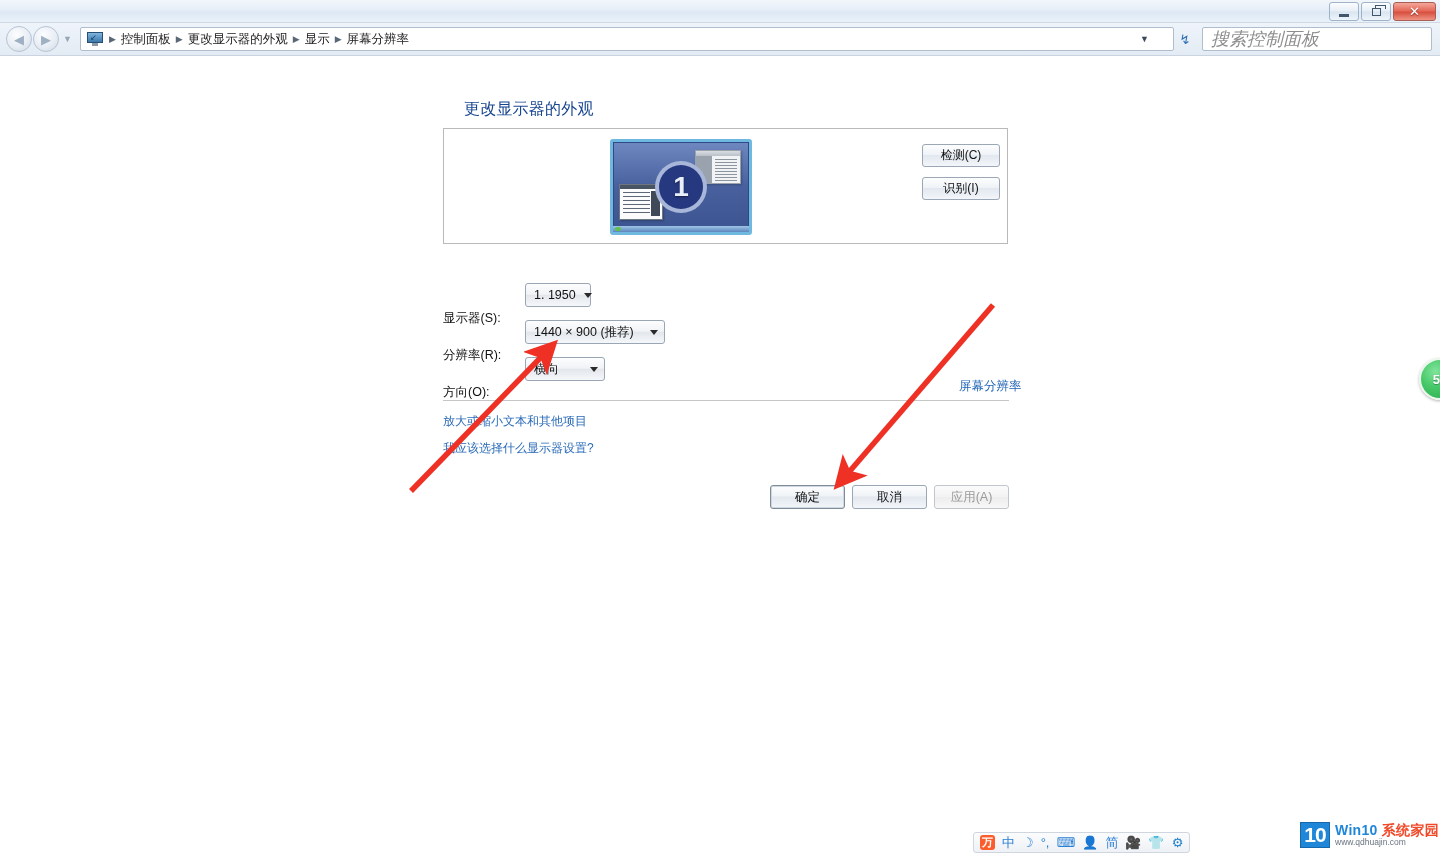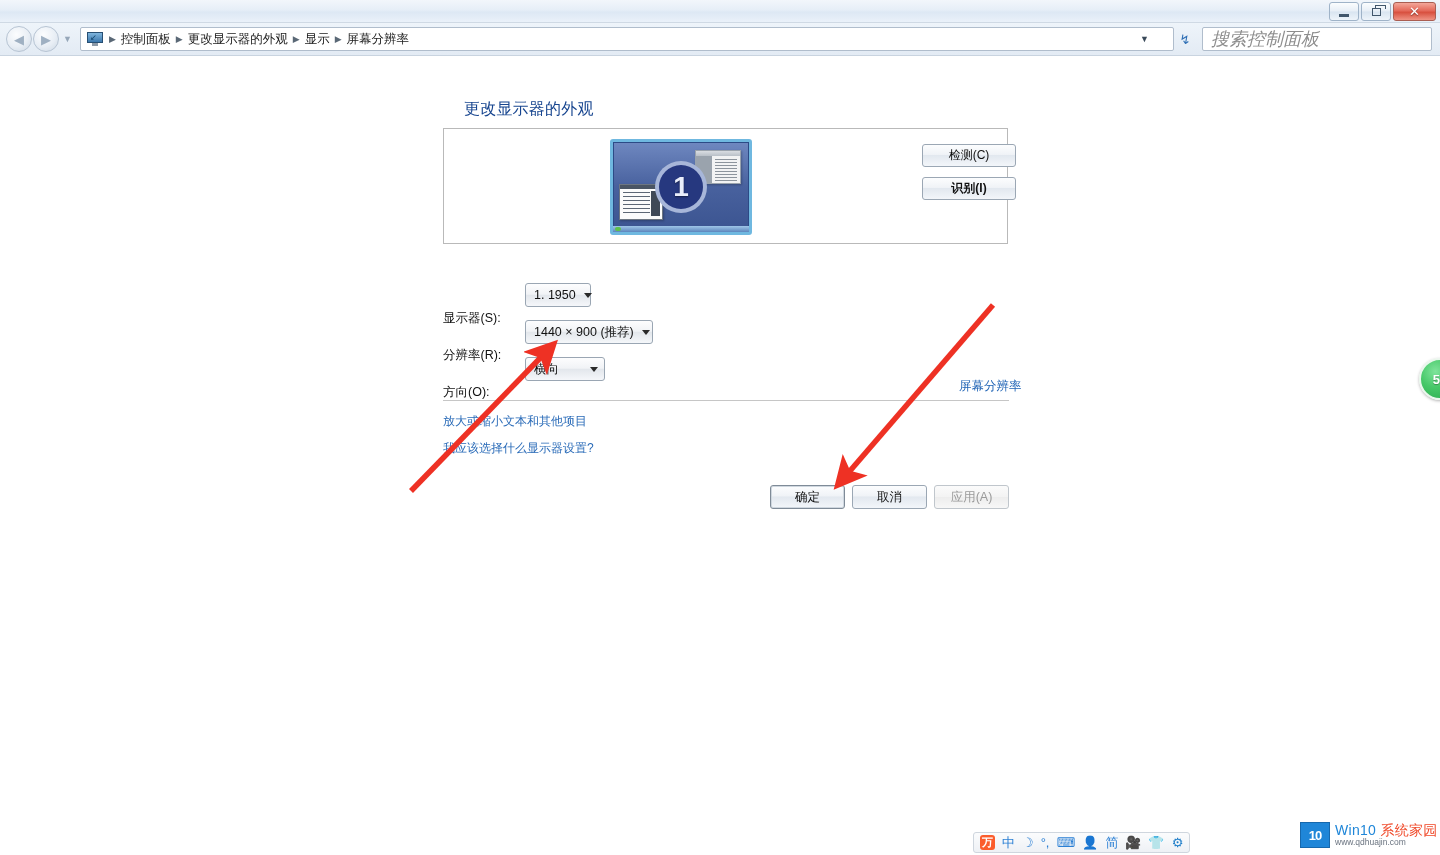--- a/index.html
+++ b/index.html
@@ -129,21 +129,21 @@
   .mon-win-b {
     position:absolute; left:6px; bottom:12px; width:44px; height:36px;
     background:#fbfbfb; border:1px solid #6d7682; box-shadow:1px 1px 2px rgba(0,0,0,.25);
   }
   .mon-win-b .ttl { height:4px; background:#4a5564; }
   .mon-win-b .rows { position:absolute; left:3px; top:7px; right:12px; }
   .mon-win-b .rows i { display:block; height:1px; background:#5d6775; margin-bottom:3px; }
   .mon-win-b .rcol { position:absolute; right:2px; top:6px; width:9px; bottom:3px; background:#3f4957; }
 
   .sidebtn {
-    position:absolute; width:94px; height:23px;
+    position:absolute; width:78px; height:23px;
     border:1px solid #9ba7b4; border-radius:3px;
     background: linear-gradient(to bottom,#fcfdfe 0%,#f0f3f7 45%,#e2e8ef 50%,#f3f6fa 100%);
     font-size:12px; color:#111; display:flex; align-items:center; justify-content:center;
     cursor:default;
   }
 
   
   .frow { position:absolute; display:flex; align-items:center; }
   .flabel { font-size:12.5px; color:#111;margin-top:47px; }
   .combo {
@@ -197,26 +197,26 @@
     font-size:11px; display:flex; align-items:center; justify-content:center; font-weight:bold;
   }
   .ime-i { color:#2a7fd4; font-size:13px; line-height:1; display:flex; align-items:center; }
   .ime-i.gray { color:#9aa3ad; }
   .ime-i.red { color:#e23b2e; }
   .ime-i.blue2 { color:#1f7ec9; }
 
   
   .watermark { position:absolute; left:1300px; top:822px; display:flex; align-items:center; gap:5px; }
   .wm-badge {
-    width:30px; height:26px; background:#1f86d8; color:#fff; font-weight:bold; font-size:13px;
+    width:30px; height:26px; background:#1f86d8; color:#fff; font-weight:bold; font-size:21px;
     display:flex; align-items:center; justify-content:center; letter-spacing:-1px;
     border:1px solid #1668ad;
   }
   .wm-text { display:flex; flex-direction:column; line-height:1.05; }
-  .wm-main { font-size:14px; font-weight:normal; color:#1f86d8; letter-spacing:.3px; }
+  .wm-main { font-size:14px; font-weight:bold; color:#1f86d8; letter-spacing:.3px; }
   .wm-main .cn { color:#f04a2a; }
   .wm-sub { font-size:8.5px; color:#6b7480; }
 </style>
 </head>
 <body>
 
 <div id="root">
 
   <div class="titlebar">
     <div class="winbtns">
@@ -305,34 +305,34 @@
               <i></i>
             </div>
           <div class="rcol"></div>
         </div>
         <div class="mon-badge">1</div>
         <div class="mon-taskbar"></div>
         <div class="mon-start"></div>
       </div>
     </div>
     <div class="sidebtn" style="left:478px; top:15px;">检测(C)</div>
-    <div class="sidebtn" style="left:478px; top:48px;font-weight:bold;">识别(I)</div>
+    <div class="sidebtn" style="left:478px; top:48px;">识别(I)</div>
   </div>
 
   <div class="frow" style="left:443px; top:263px;">
     <span class="flabel" style="width:82px;">显示器(S):</span>
     <div class="combo" style="width:66px;">
       <span class="cv">1. 1950</span>
       <span class="caret"></span>
     </div>
   </div>
 
   <div class="frow" style="left:443px; top:300px;">
     <span class="flabel" style="width:82px;">分辨率(R):</span>
-    <div class="combo" style="width:128px;">
+    <div class="combo" style="width:140px;">
       <span class="cv">1440 × 900 (推荐)</span>
       <span class="caret"></span>
     </div>
   </div>
 
   <div class="frow" style="left:443px; top:337px;">
     <span class="flabel" style="width:82px;">方向(O):</span>
     <div class="combo" style="width:80px;">
       <span class="cv">横向</span>
       <span class="caret"></span>

